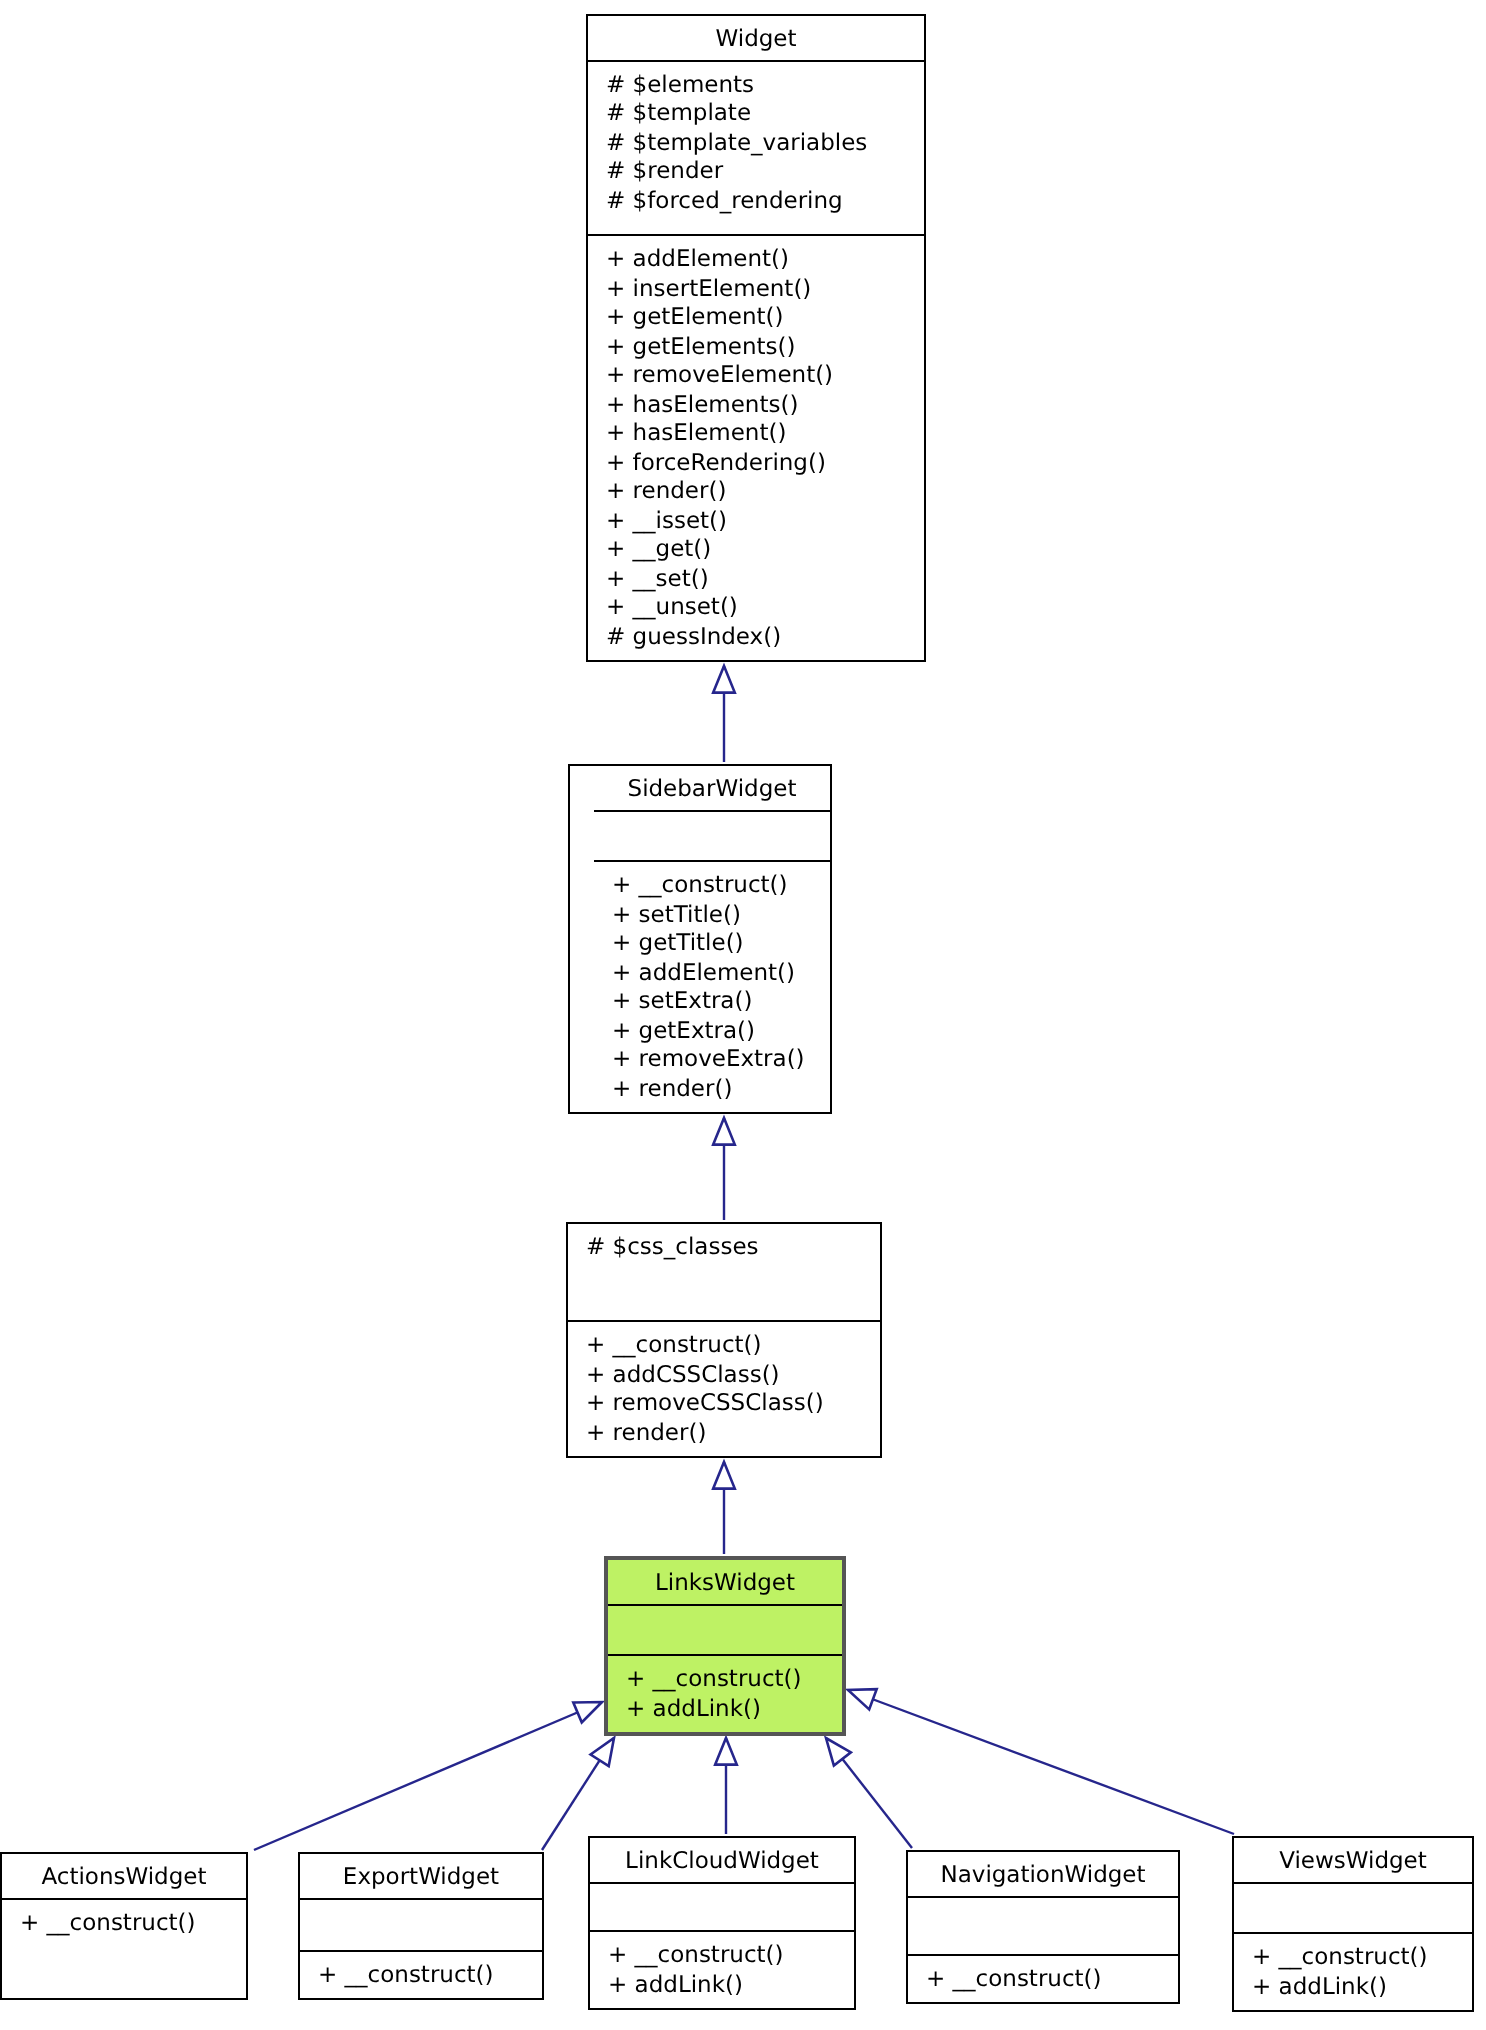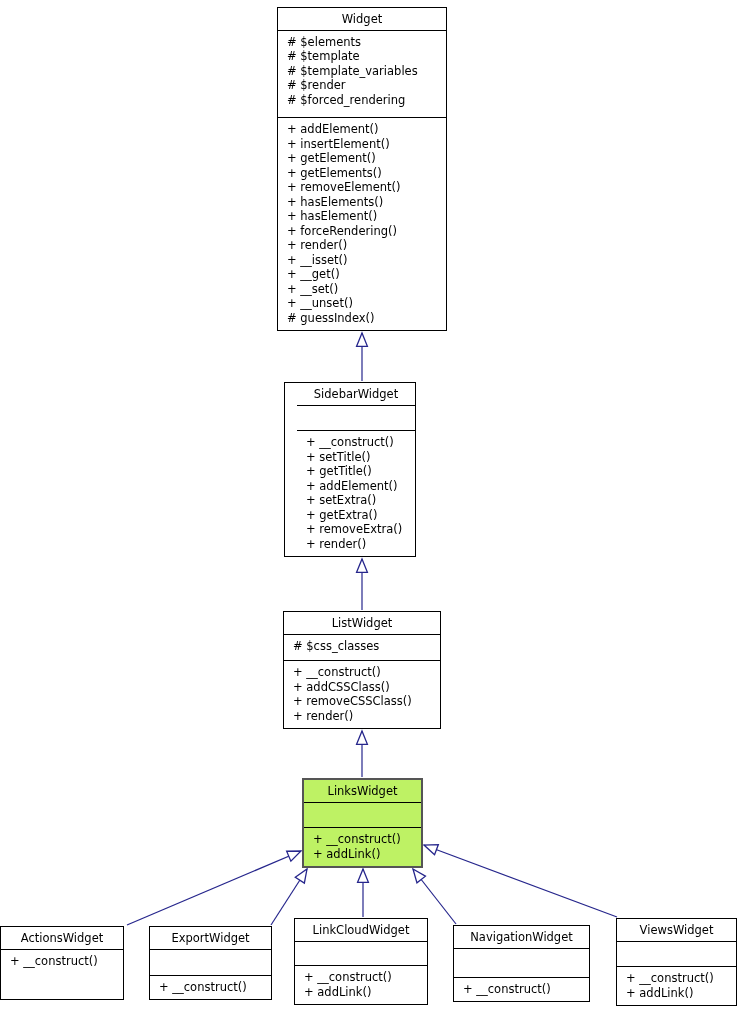--- a/index.html
+++ b/index.html
@@ -41,21 +41,21 @@
         <line x1="362" y1="610" x2="362" y2="559" stroke="#26268c" stroke-width="1.2" marker-end="url(#inherit-arrow)"></line>
         <line x1="362" y1="777" x2="362" y2="731" stroke="#26268c" stroke-width="1.2" marker-end="url(#inherit-arrow)"></line>
         <line x1="127" y1="925" x2="301" y2="851" stroke="#26268c" stroke-width="1.2" marker-end="url(#inherit-arrow)"></line>
         <line x1="271" y1="925" x2="307" y2="869" stroke="#26268c" stroke-width="1.2" marker-end="url(#inherit-arrow)"></line>
         <line x1="363" y1="917" x2="363" y2="869" stroke="#26268c" stroke-width="1.2" marker-end="url(#inherit-arrow)"></line>
         <line x1="456" y1="924" x2="413" y2="869" stroke="#26268c" stroke-width="1.2" marker-end="url(#inherit-arrow)"></line>
         <line x1="617" y1="917" x2="424" y2="845" stroke="#26268c" stroke-width="1.2" marker-end="url(#inherit-arrow)"></line>
       </g>
   </svg>
   <div id="boxes">
-      <div class="uml-box" style="left: 277px; top: 7px; width: 170px; height: 324px;">
+      <div class="uml-box" style="left: 293px; top: 7px; width: 170px; height: 324px;">
         <div class="uml-title">Widget</div>
         <div class="uml-attrs">
           <div class="uml-row"># $elements</div>
           <div class="uml-row"># $template</div>
           <div class="uml-row"># $template_variables</div>
           <div class="uml-row"># $render</div>
           <div class="uml-row"># $forced_rendering</div>
         </div>
         <div class="uml-methods">
           <div class="uml-row">+ addElement()</div>
@@ -82,21 +82,20 @@
           <div class="uml-row">+ setTitle()</div>
           <div class="uml-row">+ getTitle()</div>
           <div class="uml-row">+ addElement()</div>
           <div class="uml-row">+ setExtra()</div>
           <div class="uml-row">+ getExtra()</div>
           <div class="uml-row">+ removeExtra()</div>
           <div class="uml-row">+ render()</div>
         </div>
       </div>
       <div class="uml-box" style="left: 283px; top: 611px; width: 158px; height: 118px;">
-        <div class="uml-title">ListWidget</div>
         <div class="uml-attrs">
           <div class="uml-row"># $css_classes</div>
         </div>
         <div class="uml-methods">
           <div class="uml-row">+ __construct()</div>
           <div class="uml-row">+ addCSSClass()</div>
           <div class="uml-row">+ removeCSSClass()</div>
           <div class="uml-row">+ render()</div>
         </div>
       </div>

